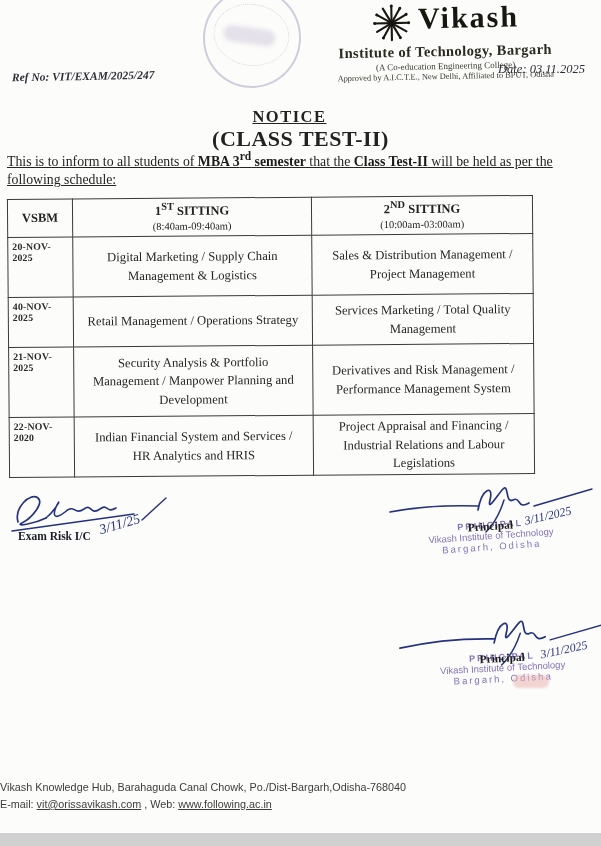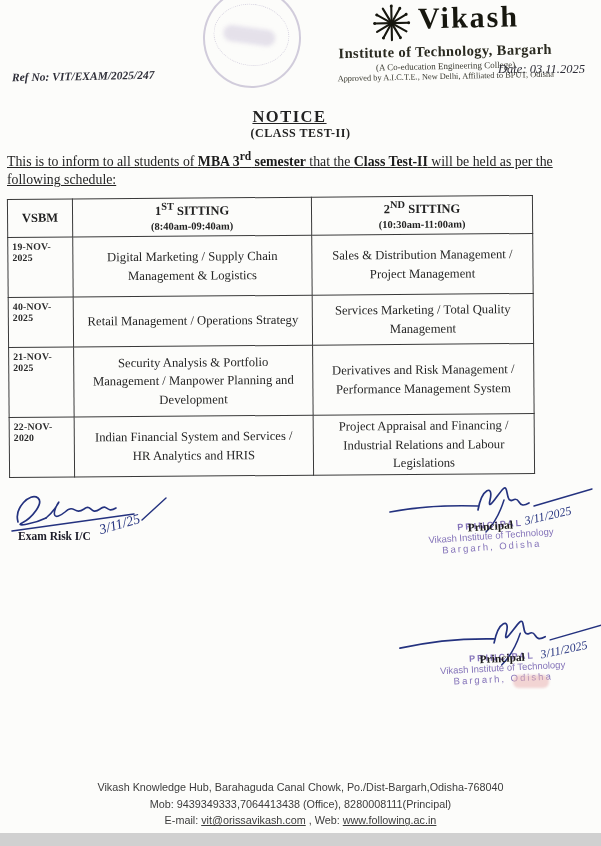--- a/index.html
+++ b/index.html
@@ -44,34 +44,34 @@
     content:""; position:absolute; left:8px; top:14px; width:74px; height:60px;
     border-radius:50%; border:1px dotted rgba(108,92,150,0.25);
   }
   
   .notice-title {
     position:absolute; left:0; top:107px; width:579px; text-align:center;
     font-size:16.5px; font-weight:bold; letter-spacing:1.5px; text-decoration:underline;
   }
   .notice-subtitle {
     position:absolute; left:0; top:126px; width:601px; text-align:center;
-    font-size:12px; font-weight:bold; letter-spacing:0.5px;
+    font-size:22px; font-weight:bold; letter-spacing:0.5px;
   }
   .intro {
     position:absolute; left:7px; top:149px; width:589px;
     font-size:13.8px; line-height:1.35; color:#242424;text-decoration:underline;
   }
   .intro b { color:#1c1c1c; }
   
   .schedule-wrap { position:absolute; left:8px; top:197px; transform:rotate(-0.45deg); }
   table.schedule { border-collapse:collapse; table-layout:fixed; width:525px; }
   table.schedule td, table.schedule th { border:1.2px solid #3a3a3a; }
   col.c-date { width:65px; } col.c-s1 { width:239px; } col.c-s2 { width:221px; }
   th.h-cell { font-size:12.5px; font-weight:bold; text-align:center; padding:2px 0; line-height:1.2; }
-  .h-time { font-size:10.5px; font-weight:bold; }
+  .h-time { font-size:10.5px; font-weight:normal; }
   td.d-cell {
     vertical-align:top; text-align:left; padding:3px 1px 0 4px;
     font-size:9.8px; font-weight:700; letter-spacing:0.2px; color:#2a2a2a;
   }
   td.s-cell {
     text-align:center; vertical-align:middle; font-size:12.7px; line-height:1.45;
     padding:2px 12px; color:#242424;
   }
   tr.r0 { height:31px; } tr.r1 { height:60px; } tr.r2 { height:50px; }
   tr.r3 { height:70px; } tr.r4 { height:56px; }
@@ -92,21 +92,21 @@
   }
   .stamp-org { font-size:9.5px; color:rgba(125,108,181,0.95); margin-top:-2px; font-family:"Liberation Sans", sans-serif; }
   .stamp-place { font-size:9.5px; letter-spacing:2px; color:rgba(125,108,181,0.95); font-family:"Liberation Sans", sans-serif; }
   
   .copy-to {
     position:absolute; left:8px; top:573px; width:580px;
     font-size:12.3px; line-height:1.4; color:#242424; text-align:justify;
   }
   
   .footer {
-    position:absolute; left:0; top:779px; width:601px; text-align:center;
+    position:absolute; left:0; top:779px; width:601px; text-align:left;
     font-family:"Liberation Sans", sans-serif; font-size:10.8px; color:#3c3c3c; line-height:1.55;
   }
   .footer .u { text-decoration:underline;margin-top:24px; }
   .scan-band { position:absolute; left:0; top:833px; width:601px; height:13px; background:#d0d0d0; }
   .pink-smudge {
     position:absolute; left:513px; top:675px; width:36px; height:13px; border-radius:6px;
     background:rgba(233,178,178,0.55); filter:blur(1px);
   }
   .sig-stroke { stroke:#24327f; fill:none; stroke-linecap:round; }
   .sig-date-text { font-style:italic; fill:#24327f; font-family:"Liberation Serif", serif; }
@@ -170,25 +170,25 @@
         </colgroup>
       <tbody>
           <tr class="r0">
         <th class="h-cell">VSBM</th>
         <th class="h-cell">
           <span>1</span><sup>ST</sup><span> SITTING</span><br>
           <span class="h-time">(8:40am-09:40am)</span>
         </th>
         <th class="h-cell">
           <span>2</span><sup>ND</sup><span> SITTING</span><br>
-          <span class="h-time">(10:30am-11:00am)</span>
+          <span class="h-time">(10:00am-03:00am)</span>
         </th>
       </tr>
       <tr class="r1">
-        <td class="d-cell">19-NOV-2025</td>
+        <td class="d-cell">20-NOV-2025</td>
         <td class="s-cell">Digital Marketing / Supply Chain Management &amp; Logistics</td>
         <td class="s-cell">Sales &amp; Distribution Management / Project Management</td>
       </tr>
       <tr class="r2">
         <td class="d-cell">40-NOV-2025</td>
         <td class="s-cell">Retail Management / Operations Strategy</td>
         <td class="s-cell">Services Marketing / Total Quality Management</td>
       </tr>
       <tr class="r3">
         <td class="d-cell">21-NOV-2025</td>
@@ -245,19 +245,18 @@
       <div class="printed-principal">Principal</div>
       <div class="stamp-org">Vikash Institute of Technology</div>
       <div class="stamp-place">Bargarh, Odisha</div>
     </div>
   </div>
 
   <div class="pink-smudge"></div>
 
   <div class="footer">
     <div>Vikash Knowledge Hub, Barahaguda Canal Chowk, Po./Dist-Bargarh,Odisha-768040</div>
-    <div>Mob: 9439349333,7064413438 (Office), 8280008111(Principal)</div>
     <div><span>E-mail: </span><span class="u">vit@orissavikash.com</span><span> , Web: </span><span class="u">www.following.ac.in</span></div>
   </div>
 
   <div class="scan-band"></div>
 
 </div>
 
 </body></html>

